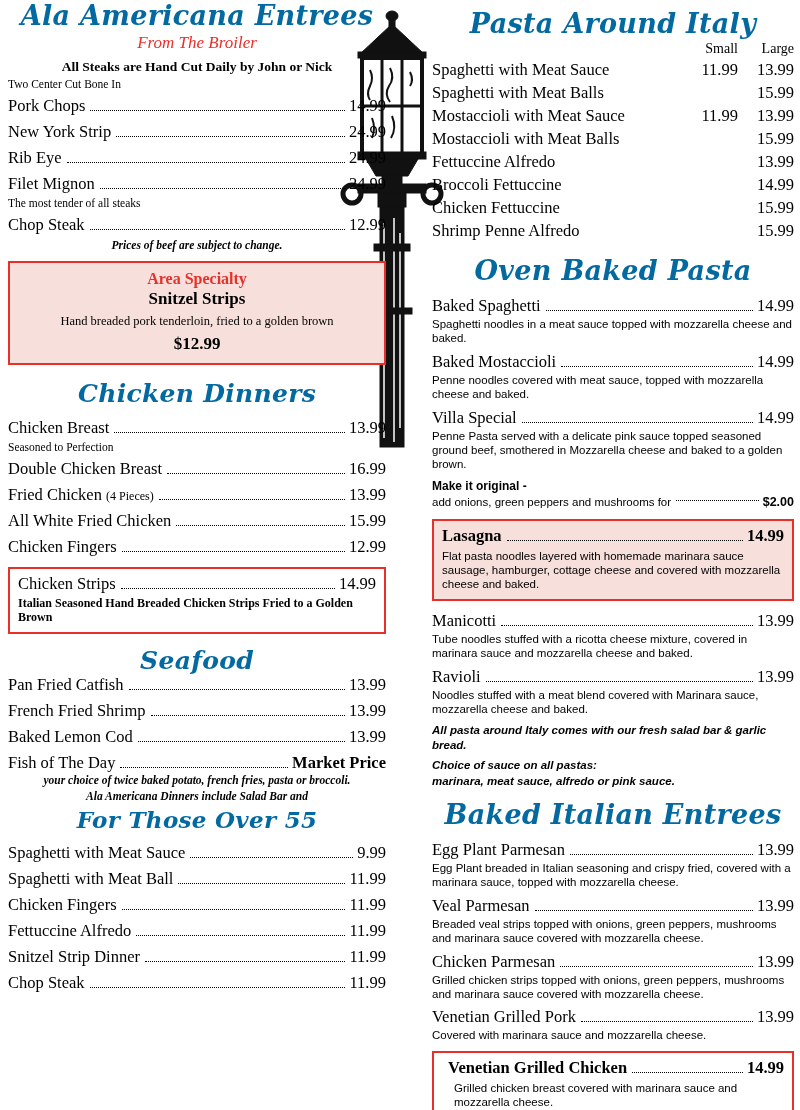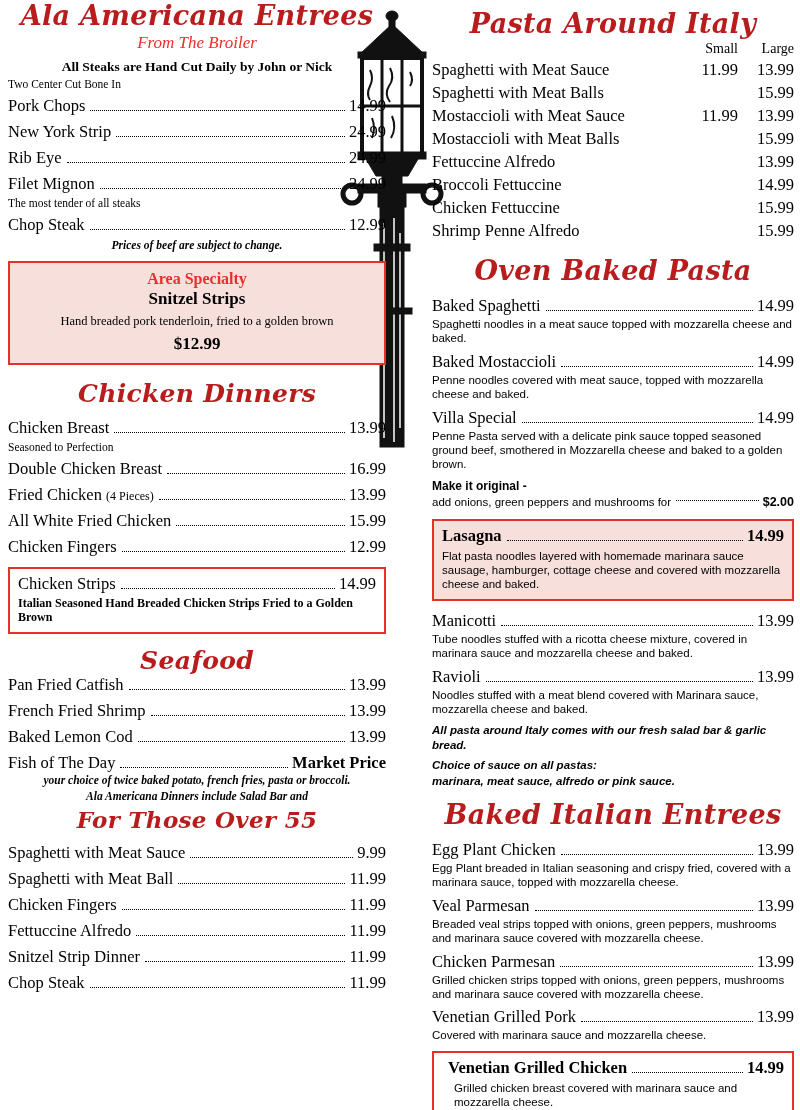--- a/index.html
+++ b/index.html
@@ -14,21 +14,21 @@
   }
   .page { position:relative; width:800px; height:1110px; }
 
   .col-left { position:absolute; left:8px; top:0; width:378px; }
   .col-right { position:absolute; left:432px; top:8px; width:362px; }
 
   .script-head {
     font-family:"DejaVu Serif", serif;
     font-style:italic;
     font-weight:bold;
-    color:#b91c1c;
+    color:#0369a1;
     text-align:center;
     letter-spacing:0.3px;
   }
   .sh-32 { font-size:27px; }
   .sh-28 { font-size:25px; }
   .sh-26 { font-size:23px; }
 
   .sub-red {
     font-family:"Liberation Serif", serif;
     font-style:italic;
@@ -449,21 +449,21 @@
     </div>
     <div class="desc">Noodles stuffed with a meat blend covered with Marinara sauce, mozzarella cheese and baked.</div>
 
     <div class="note-ital-sans">All pasta around Italy comes with our fresh salad bar &amp; garlic bread.</div>
     <div class="note-ital-sans" style="margin-top:5px;">Choice of sauce on all pastas:</div>
     <div class="note-ital-sans" style="margin-top:1px;">marinara, meat sauce, alfredo or pink sauce.</div>
 
     <div class="script-head sh-32" style="margin-top:10px;">Baked Italian Entrees</div>
 
     <div class="row" style="margin-top:10px;">
-      <span class="nm">Egg Plant Chicken</span>
+      <span class="nm">Egg Plant Parmesan</span>
       <span class="dots"></span>
       <span class="pr">13.99</span>
     </div>
     <div class="desc">Egg Plant breaded in Italian seasoning and crispy fried, covered with a marinara sauce, topped with mozzarella cheese.</div>
 
     <div class="row">
       <span class="nm">Veal Parmesan</span>
       <span class="dots"></span>
       <span class="pr">13.99</span>
     </div>

